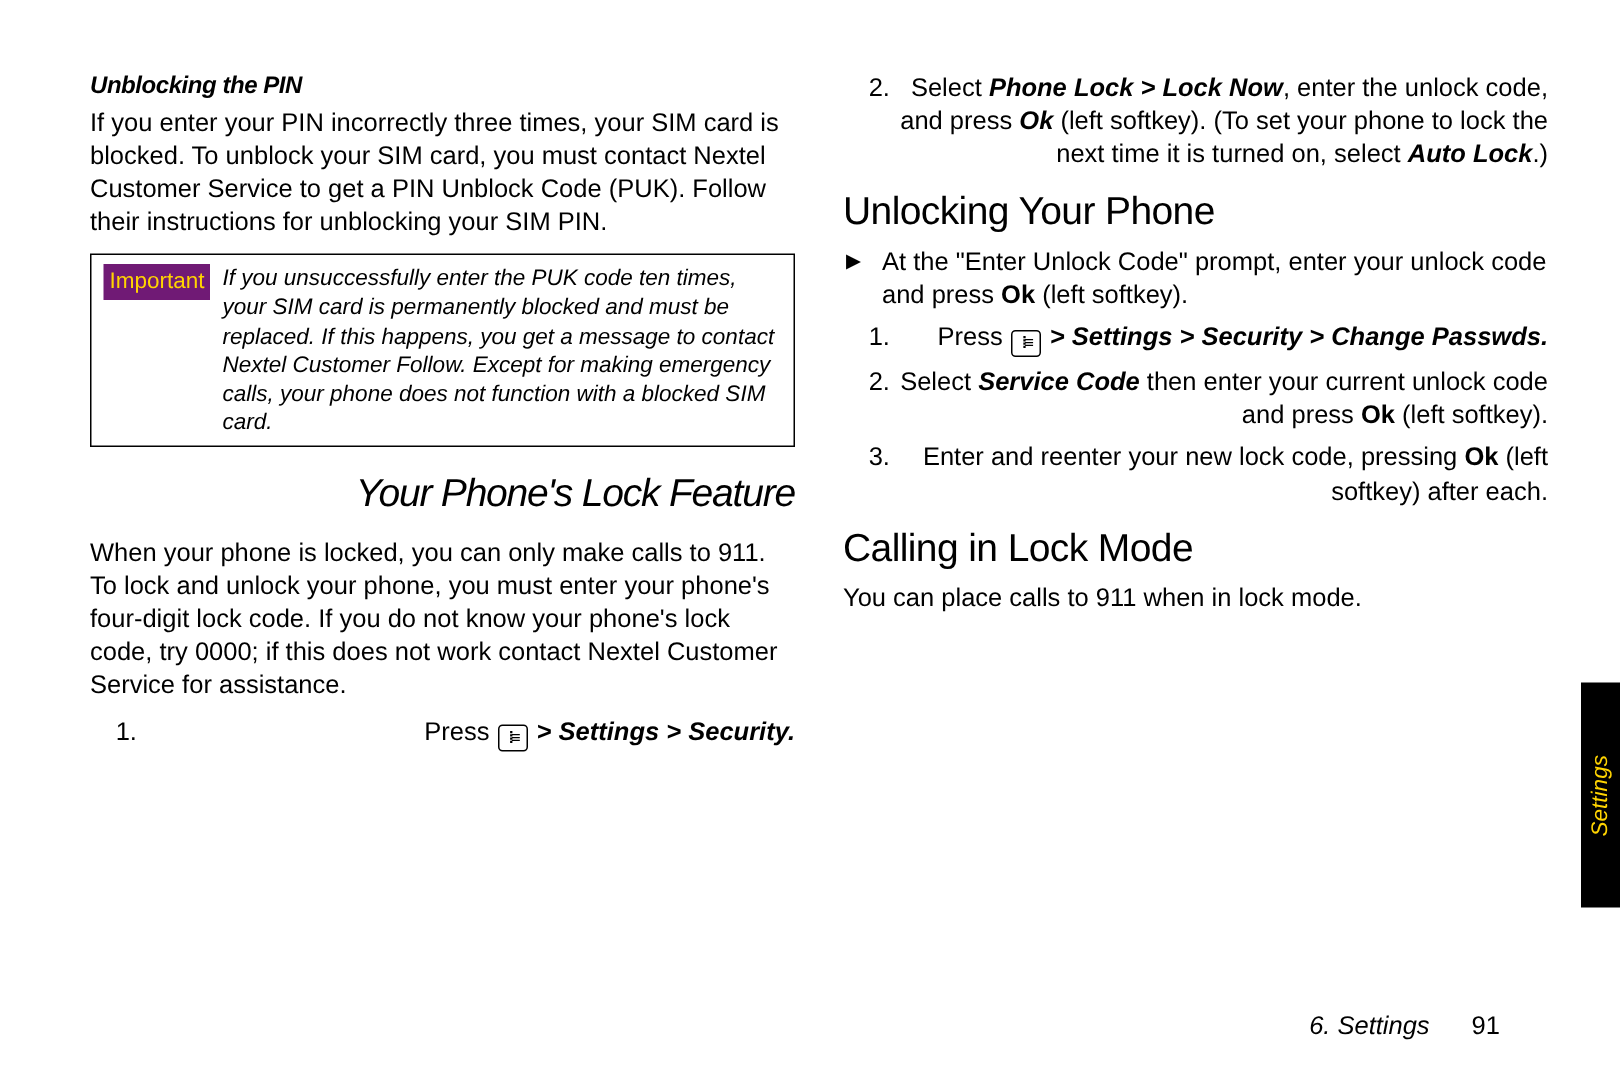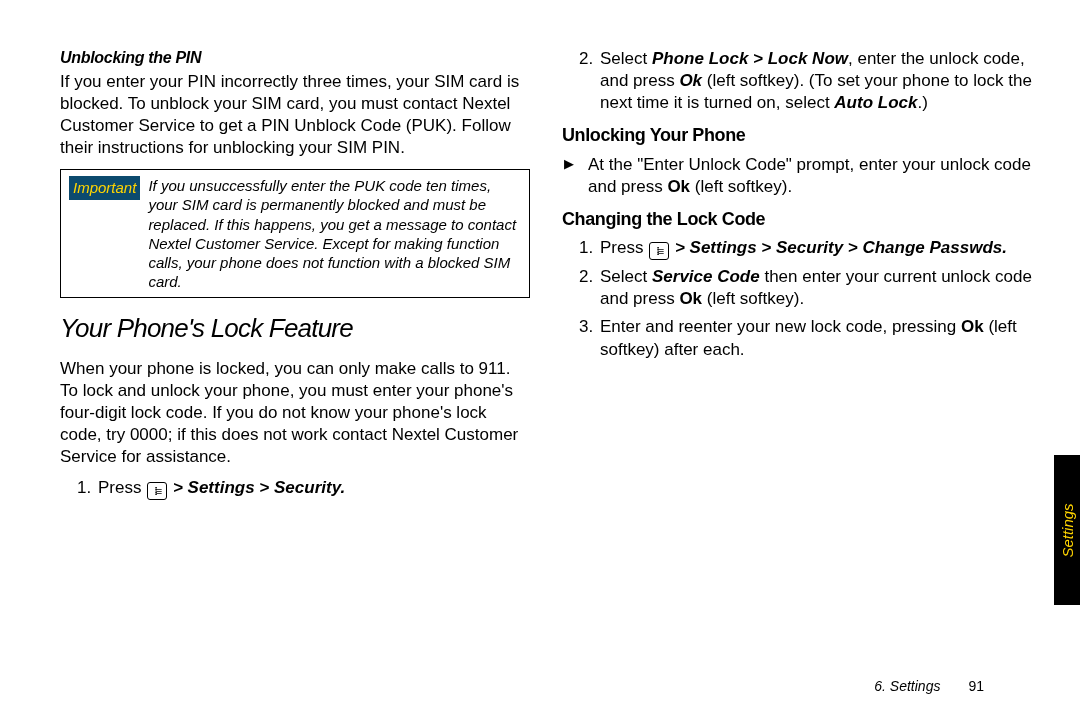--- a/index.html
+++ b/index.html
@@ -40,48 +40,49 @@
   .callout {
     border: 1px solid #000;
     margin: 10px 0 14px 0;
     padding: 6px 8px 6px 8px;
     display: flex;
     gap: 8px;
     align-items: flex-start;
     font-size: 15px;
   }
   .callout .label {
-    background: #0c4a6e;
+    background: #701a75;
     color: #ffd400;
-    font-style: italic;
     padding: 2px 4px;
     font-weight: 500;
   }
   .callout .body {
     font-style: italic;
     flex: 1;
     line-height: 1.28;
   }
   .section-title {
     font-style: italic;
     font-weight: 400;
     font-size: 26px;
     margin: 8px 0 12px 0;
     letter-spacing: -0.8px;
+    text-align: right;
   }
   .sub-title {
-    font-weight: 700;
-    font-size: 18px;
+    font-weight: 400;
+    font-size: 26px;
     margin: 10px 0 6px 0;
     letter-spacing: -0.4px;
   }
   ol.steps {
     list-style: decimal;
     padding-left: 36px;
     margin: 0 0 6px 0;
+    text-align: right;
   }
   ol.steps li {
     padding-left: 2px;
     margin-bottom: 6px;
   }
   ul.bullet {
     list-style: none;
     padding-left: 26px;
     margin: 0 0 6px 0;
   }
@@ -135,24 +136,24 @@
     display: flex;
     align-items: center;
     justify-content: center;
   }
   .side-tab span {
     transform: rotate(-90deg);
     white-space: nowrap;
   }
   .footer {
     position: absolute;
-    right: 96px;
+    right: 80px;
     bottom: 26px;
     font-style: italic;
-    font-size: 14px;
+    font-size: 17px;
     display: flex;
     gap: 28px;
     align-items: baseline;
   }
   .footer .pg {
     font-style: normal;
   }
 </style>
 </head>
 <body>
@@ -160,21 +161,21 @@
 <div class="page">
 
   <div class="columns">
 
     <div class="col">
       <div class="heading-small">Unblocking the PIN</div>
       <p>If you enter your PIN incorrectly three times, your SIM card is blocked. To unblock your SIM card, you must contact Nextel Customer Service to get a PIN Unblock Code (PUK). Follow their instructions for unblocking your SIM PIN.</p>
 
       <div class="callout">
         <span class="label">Important</span>
-        <span class="body">If you unsuccessfully enter the PUK code ten times, your SIM card is permanently blocked and must be replaced. If this happens, you get a message to contact Nextel Customer Service. Except for making function calls, your phone does not function with a blocked SIM card.</span>
+        <span class="body">If you unsuccessfully enter the PUK code ten times, your SIM card is permanently blocked and must be replaced. If this happens, you get a message to contact Nextel Customer Follow. Except for making emergency calls, your phone does not function with a blocked SIM card.</span>
       </div>
 
       <div class="section-title">Your Phone's Lock Feature</div>
 
       <p>When your phone is locked, you can only make calls to 911. To lock and unlock your phone, you must enter your phone's four-digit lock code. If you do not know your phone's lock code, try 0000; if this does not work contact Nextel Customer Service for assistance.</p>
 
       <ol class="steps">
         <li>
           <span>Press </span><span class="key menu"></span><span class="bi"> &gt; Settings &gt; Security.</span>
         </li>
@@ -189,33 +190,34 @@
         </li>
       </ol>
 
       <div class="sub-title">Unlocking Your Phone</div>
       <ul class="bullet">
         <li>
           <span>At the "Enter Unlock Code" prompt, enter your unlock code and press </span><span class="b">Ok</span><span> (left softkey).</span>
         </li>
       </ul>
 
-      <div class="sub-title">Changing the Lock Code</div>
       <ol class="steps">
         <li>
           <span>Press </span><span class="key menu"></span><span class="bi"> &gt; Settings &gt; Security &gt; Change Passwds.</span>
         </li>
         <li>
           <span>Select </span><span class="bi">Service Code</span><span> then enter your current unlock code and press </span><span class="b">Ok</span><span> (left softkey).</span>
         </li>
         <li>
           <span>Enter and reenter your new lock code, pressing </span><span class="b">Ok</span><span> (left softkey) after each.</span>
         </li>
       </ol>
 
+      <div class="sub-title">Calling in Lock Mode</div>
+      <p>You can place calls to 911 when in lock mode.</p>
 
     </div>
   </div>
 
   <div class="side-tab">
     <span>Settings</span>
   </div>
 
   <div class="footer">
     <span>6. Settings</span>

